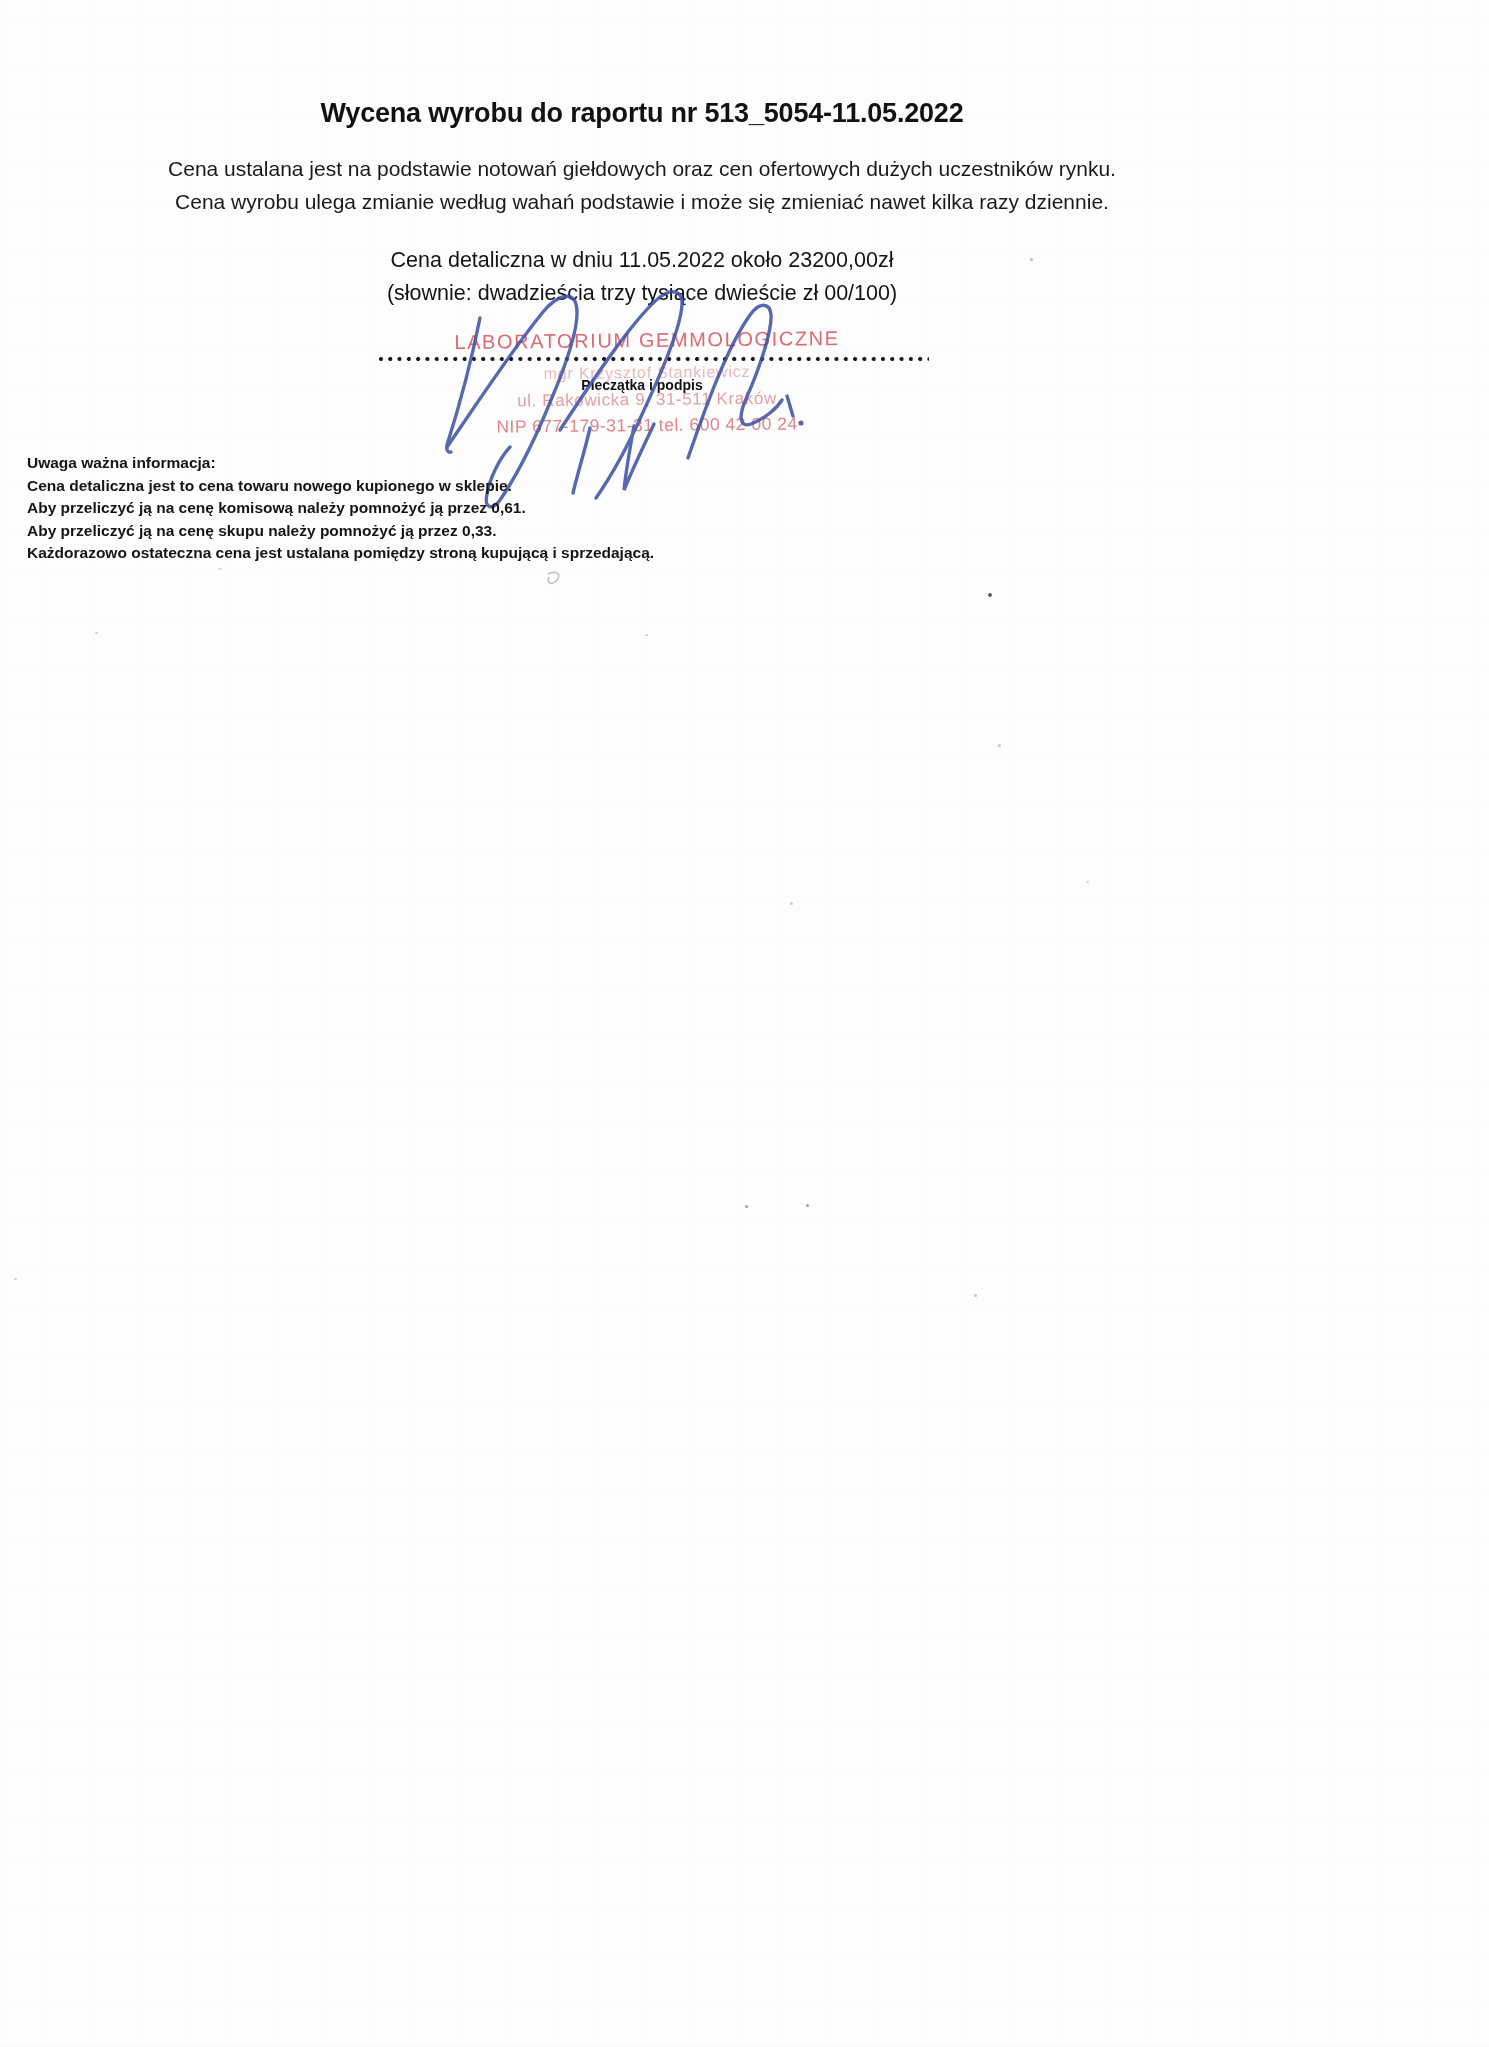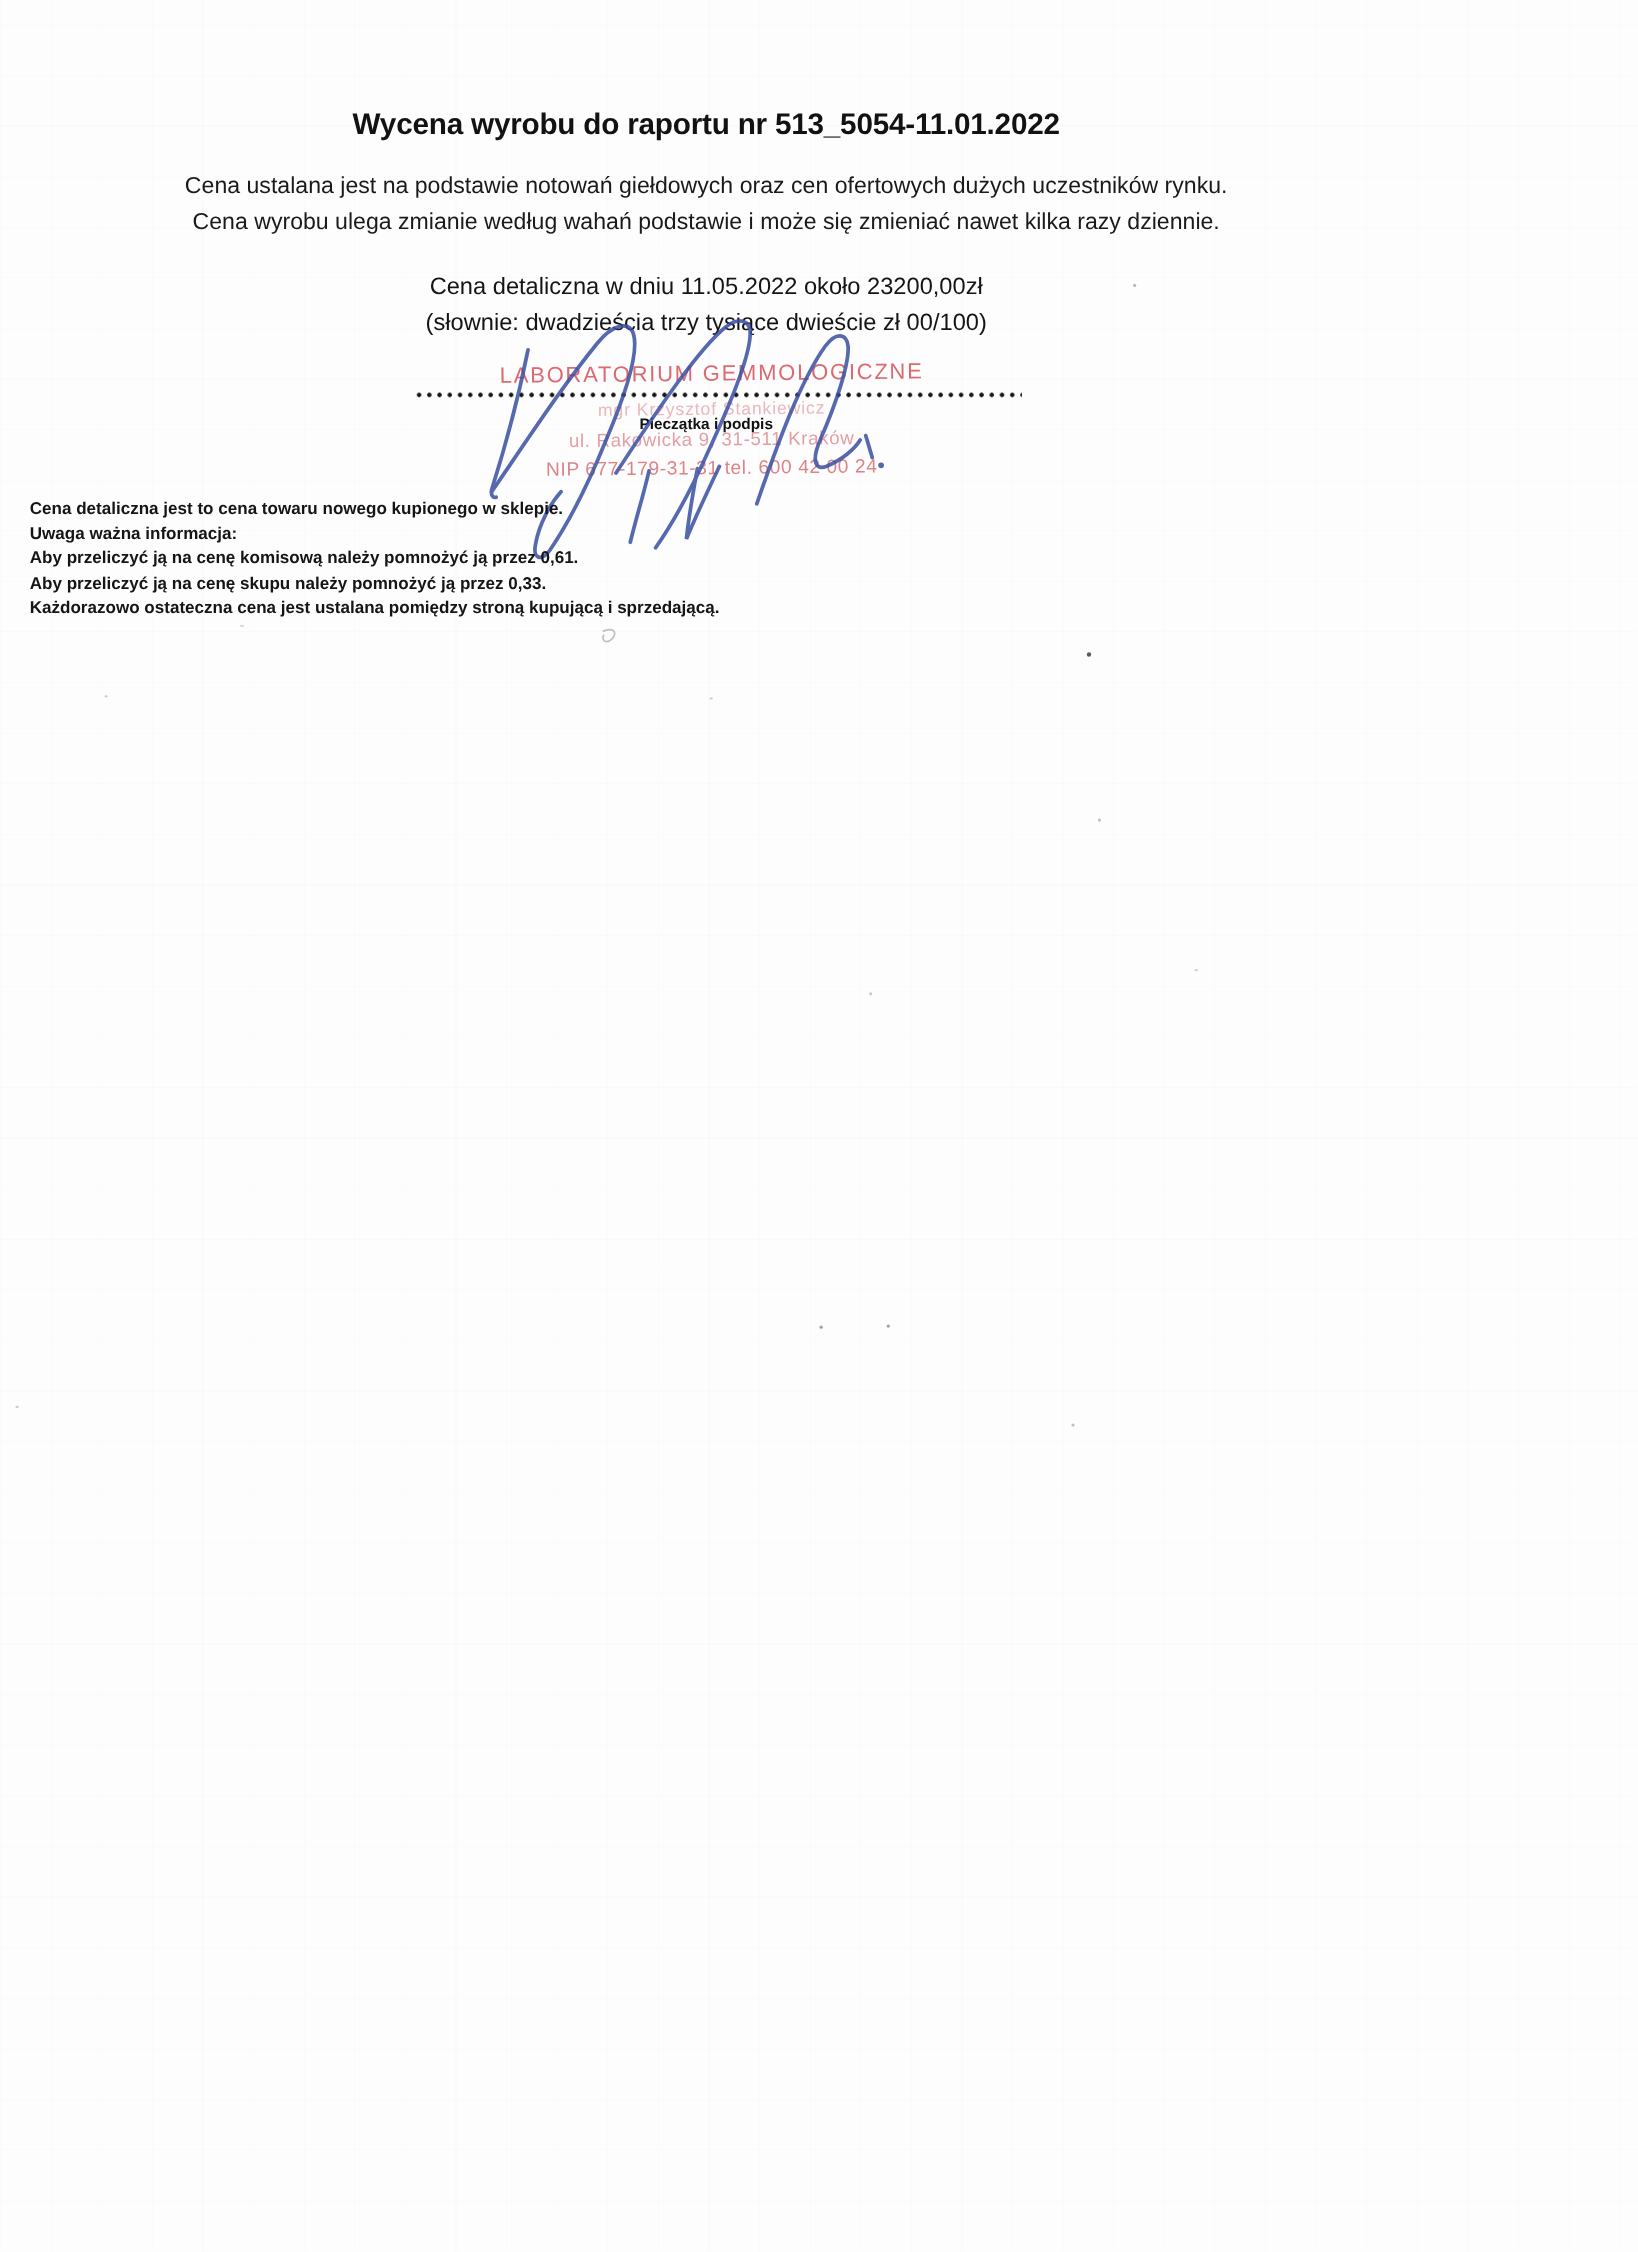--- a/index.html
+++ b/index.html
@@ -41,21 +41,21 @@
   .notes div{white-space:nowrap;}
 
   
   .speck{position:absolute;border-radius:50%;background:#6a6a6a;}
 </style>
 </head>
 <body>
 
 <div class="page">
 
-  <h1 class="col doc-title">Wycena wyrobu do raportu nr 513_5054-11.01.2022</h1>
+  <h1 class="col doc-title">Wycena wyrobu do raportu nr 513_5054-11.05.2022</h1>
 
   <div class="col intro">
     <div>Cena ustalana jest na podstawie notowań giełdowych oraz cen ofertowych dużych uczestników rynku.</div>
     <div>Cena wyrobu ulega zmianie według wahań podstawie i może się zmieniać nawet kilka razy dziennie.</div>
   </div>
 
   <div class="col price">
     <div>Cena detaliczna w dniu 11.05.2022 około 23200,00zł</div>
     <div>(słownie: dwadzieścia trzy tysiące dwieście zł 00/100)</div>
   </div>
@@ -83,22 +83,22 @@
                  C 766 418, 777 408, 782 400"></path>
         <path d="M787 396 C 789 402, 791 410, 793 416"></path>
         <circle cx="801" cy="423" r="2.6" fill="#3a50a2" stroke="none"></circle>
       </g>
 
       <path d="M548 574 C 556 570, 562 574, 557 580 C 552 586, 546 583, 549 577" fill="none" stroke="rgba(120,120,125,0.45)" stroke-width="1.6"></path>
     </svg>
   </div>
 
   <div class="notes">
+    <div>Uwaga ważna informacja:</div>
     <div>Cena detaliczna jest to cena towaru nowego kupionego w sklepie.</div>
-    <div>Uwaga ważna informacja:</div>
     <div>Aby przeliczyć ją na cenę komisową należy pomnożyć ją przez 0,61.</div>
     <div>Aby przeliczyć ją na cenę skupu należy pomnożyć ją przez 0,33.</div>
     <div>Każdorazowo ostateczna cena jest ustalana pomiędzy stroną kupującą i sprzedającą.</div>
   </div>
 
   <div class="speck" style="left:1030px;top:258px;width:3px;height:3px;opacity:.45"></div>
   <div class="speck" style="left:988px;top:593px;width:4px;height:4px;opacity:.8;background:#333"></div>
   <div class="speck" style="left:95px;top:632px;width:3px;height:2px;opacity:.35"></div>
   <div class="speck" style="left:645px;top:634px;width:3px;height:2px;opacity:.35"></div>
   <div class="speck" style="left:998px;top:744px;width:3px;height:3px;opacity:.4"></div>

